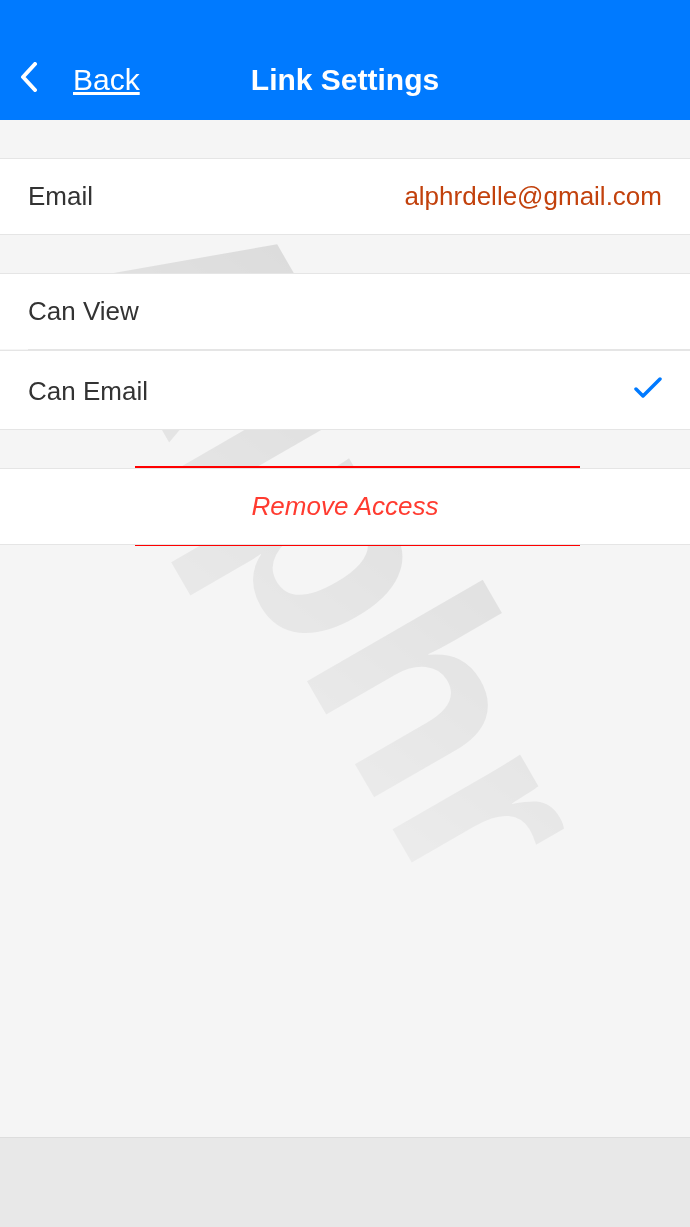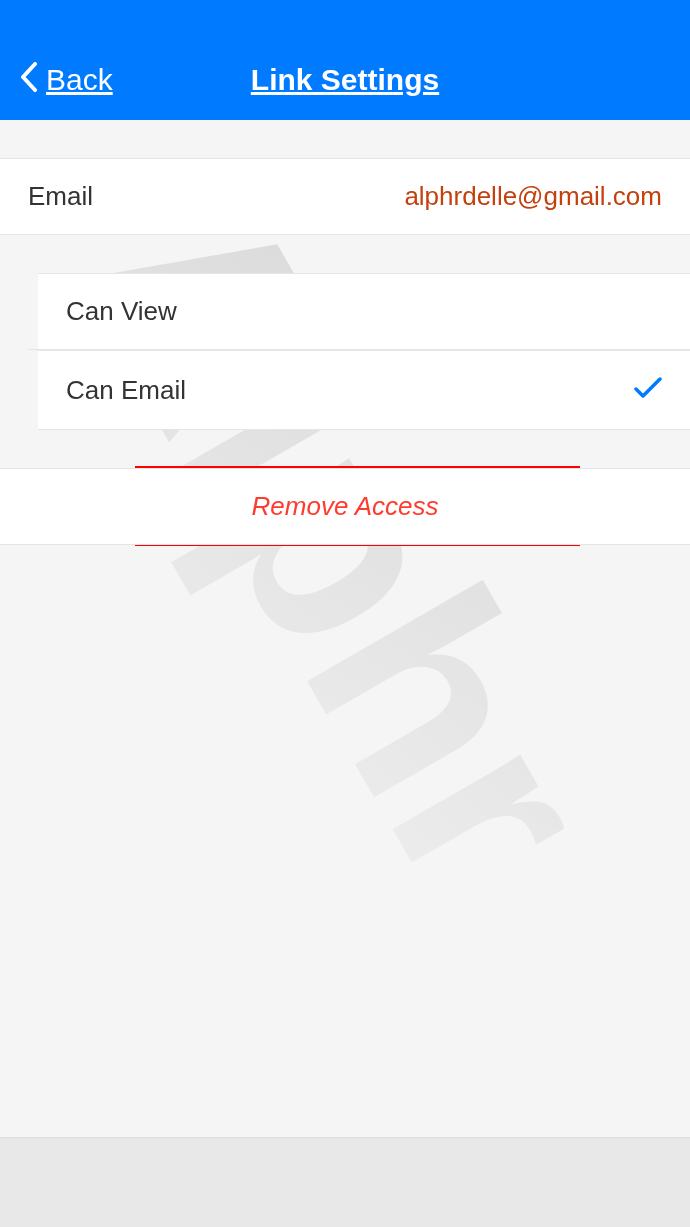--- a/index.html
+++ b/index.html
@@ -25,42 +25,42 @@
       position: relative;
     }
     .back-button {
       display: flex;
       align-items: center;
       color: white;
       font-size: 30px;
       cursor: pointer;
       position: absolute;
       left: 20px;
+      gap: 27px;
     }
     .back-chevron {
       margin-right: 8px;
     }
     .back-text {
       text-decoration: underline;
     }
     .header-title {
       color: white;
       font-size: 30px;
       font-weight: 600;
       margin: 0 auto;
-      text-decoration: underline;
     }
     .section {
       margin-top: 38px;
     }
     .row {
       background: white;
       padding: 22px 28px;
       display: flex;
-      align-items: center;
+      align-items: flex-end;
       justify-content: space-between;
       border-bottom: 1px solid #e5e5e5;
       font-size: 26px;
     }
     .row:first-child {
       border-top: 1px solid #e5e5e5;
     }
     .row-label {
       color: #333;
     }
@@ -117,21 +117,20 @@
       position: absolute;
       bottom: 0;
       left: 0;
       width: 100%;
       height: 90px;
       background: #e8e8e8;
       border-top: 1px solid #ddd;
     }
     .section2 .row {
       border-top: 1px solid #e5e5e5;
-      margin-left: 38px;
     }
     .inner-divider {
       height: 1px;
       background: #e5e5e5;
       margin-left: 28px;
     }
   </style>
 </head>
 <body>
 

